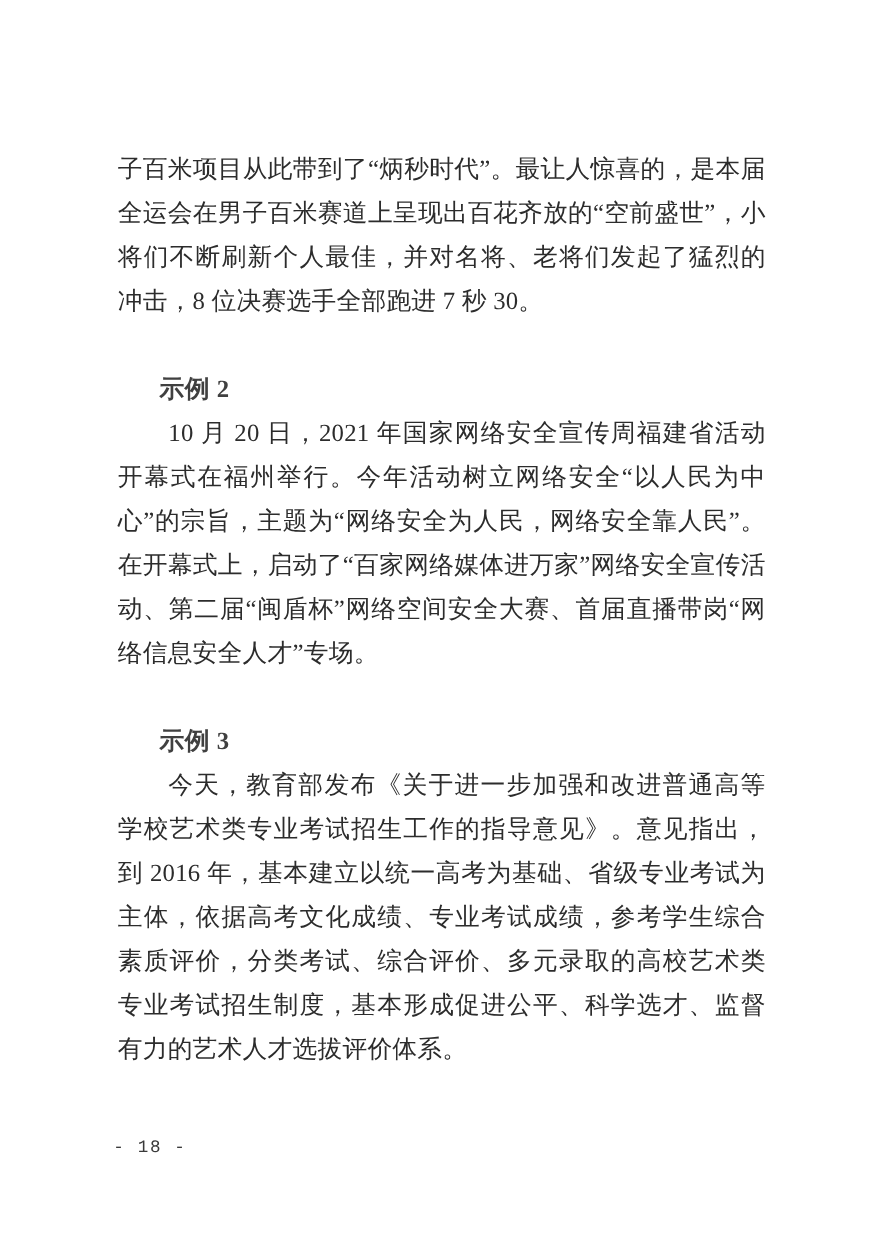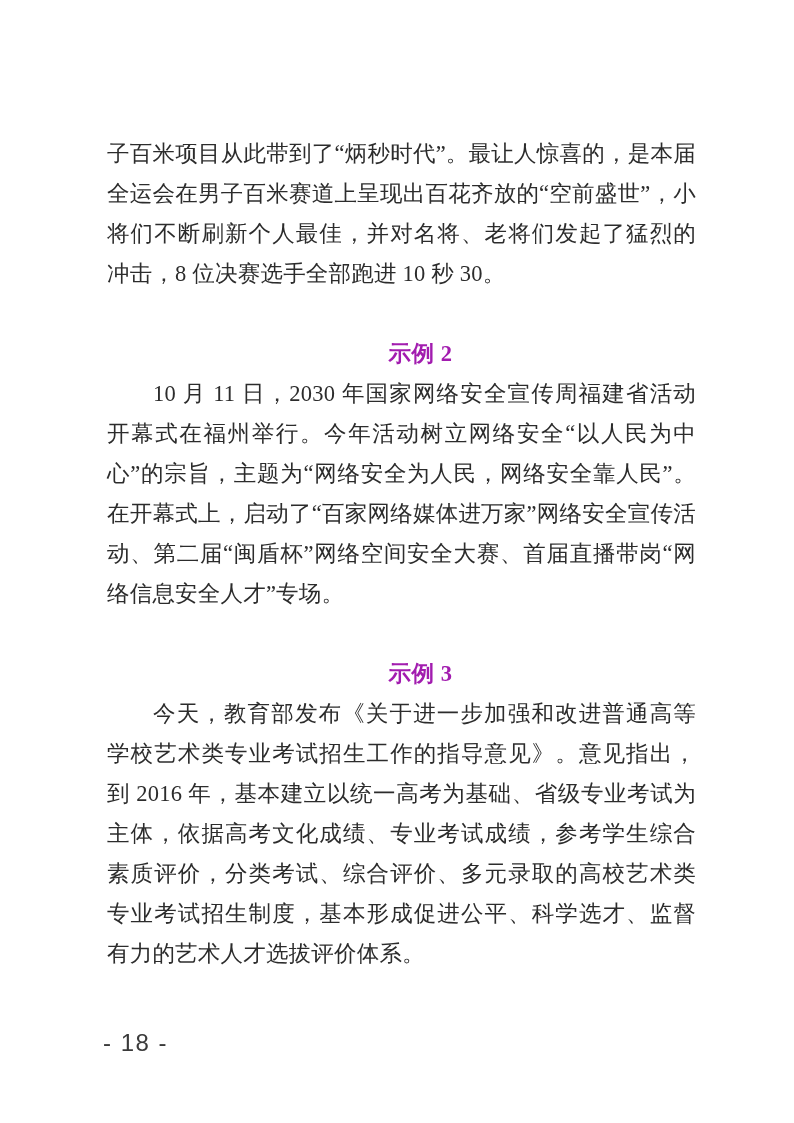--- a/index.html
+++ b/index.html
@@ -55,58 +55,57 @@
   .para.nostretch::after { display: none; }
 
   
   .heading {
     font-size: 22.5px;
     line-height: 40px;
     font-weight: bold;
     margin: 0;
     text-indent: 38px;
     letter-spacing: 0.5px;
-    color: #a21caf;
-    text-align: center;
+    color: #404040;
   }
   .heading.wide-indent { text-indent: 46px; }
 
   
   .spacer {
     height: 40px;
     line-height: 40px;
     font-size: 22.5px;
   }
 
   
   .page-number {
     position: absolute;
     left: 103px;
     top: 1030px;
-    font-size: 24px;
+    font-size: 16px;
     line-height: 26px;
     letter-spacing: 1.5px;
     color: #3a3a3a;
-    font-family: Liberation Sans, sans-serif;
+    font-family: Liberation Mono, monospace;
   }
 </style>
 </head>
 <body>
 
 <div class="page">
 
   <div class="content">
 
-    <p class="para noindent nostretch">子百米项目从此带到了“炳秒时代”。最让人惊喜的，是本届全运会在男子百米赛道上呈现出百花齐放的“空前盛世”，小将们不断刷新个人最佳，并对名将、老将们发起了猛烈的冲击，8 位决赛选手全部跑进 10 秒 30。</p>
+    <p class="para noindent nostretch">子百米项目从此带到了“炳秒时代”。最让人惊喜的，是本届全运会在男子百米赛道上呈现出百花齐放的“空前盛世”，小将们不断刷新个人最佳，并对名将、老将们发起了猛烈的冲击，8 位决赛选手全部跑进 7 秒 30。</p>
 
     <div class="spacer">&nbsp;</div>
 
     <p class="heading">示例 2</p>
 
-    <p class="para nostretch">10 月 11 日，2030 年国家网络安全宣传周福建省活动开幕式在福州举行。今年活动树立网络安全“以人民为中心”的宗旨，主题为“网络安全为人民，网络安全靠人民”。在开幕式上，启动了“百家网络媒体进万家”网络安全宣传活动、第二届“闽盾杯”网络空间安全大赛、首届直播带岗“网络信息安全人才”专场。</p>
+    <p class="para nostretch">10 月 20 日，2021 年国家网络安全宣传周福建省活动开幕式在福州举行。今年活动树立网络安全“以人民为中心”的宗旨，主题为“网络安全为人民，网络安全靠人民”。在开幕式上，启动了“百家网络媒体进万家”网络安全宣传活动、第二届“闽盾杯”网络空间安全大赛、首届直播带岗“网络信息安全人才”专场。</p>
 
     <div class="spacer">&nbsp;</div>
 
     <p class="heading">示例 3</p>
 
     <p class="para nostretch">今天，教育部发布《关于进一步加强和改进普通高等学校艺术类专业考试招生工作的指导意见》。意见指出，到 2016 年，基本建立以统一高考为基础、省级专业考试为主体，依据高考文化成绩、专业考试成绩，参考学生综合素质评价，分类考试、综合评价、多元录取的高校艺术类专业考试招生制度，基本形成促进公平、科学选才、监督有力的艺术人才选拔评价体系。</p>
 
 
 
   </div>

